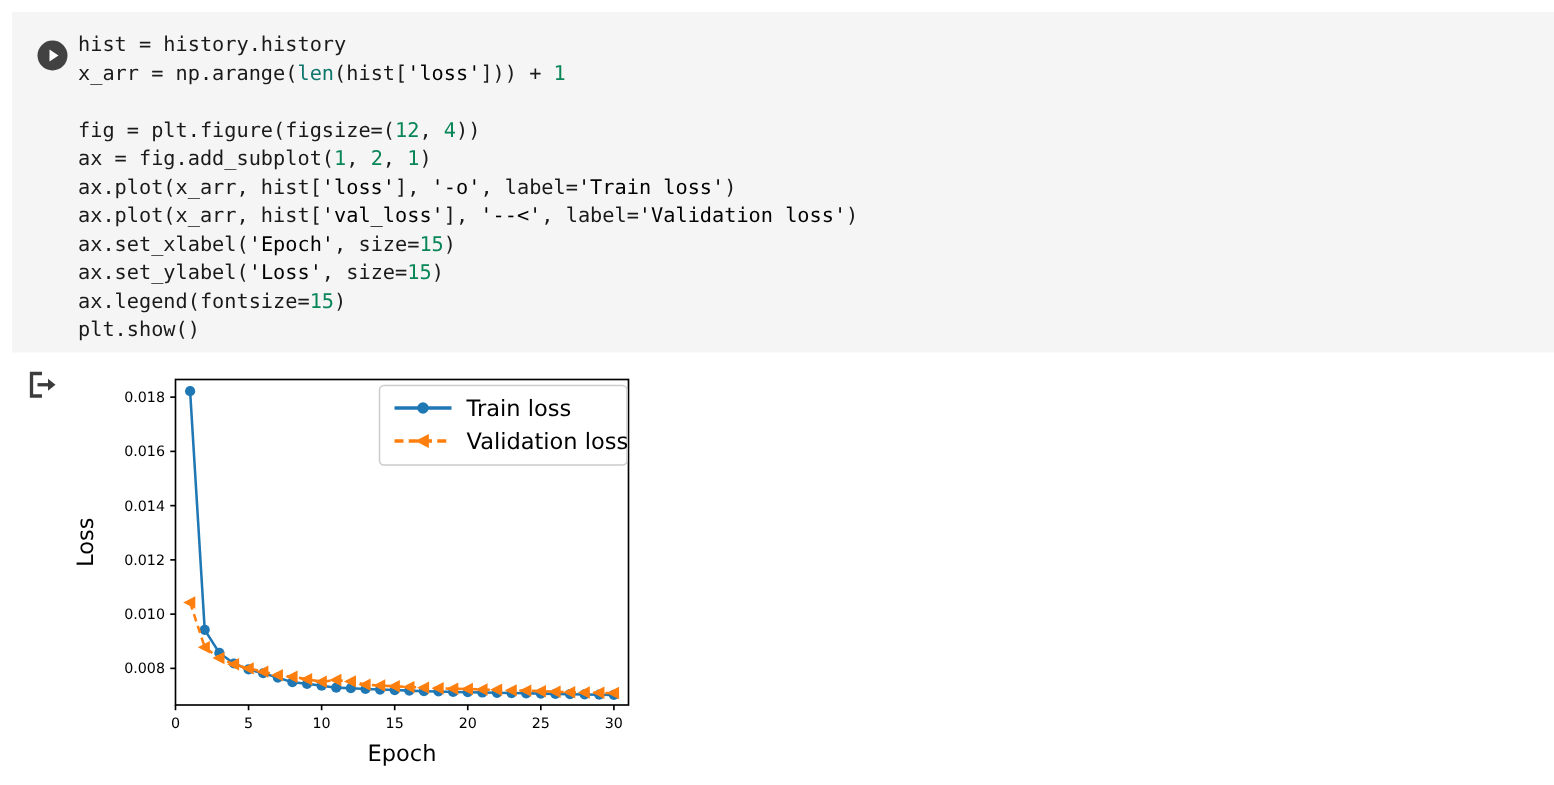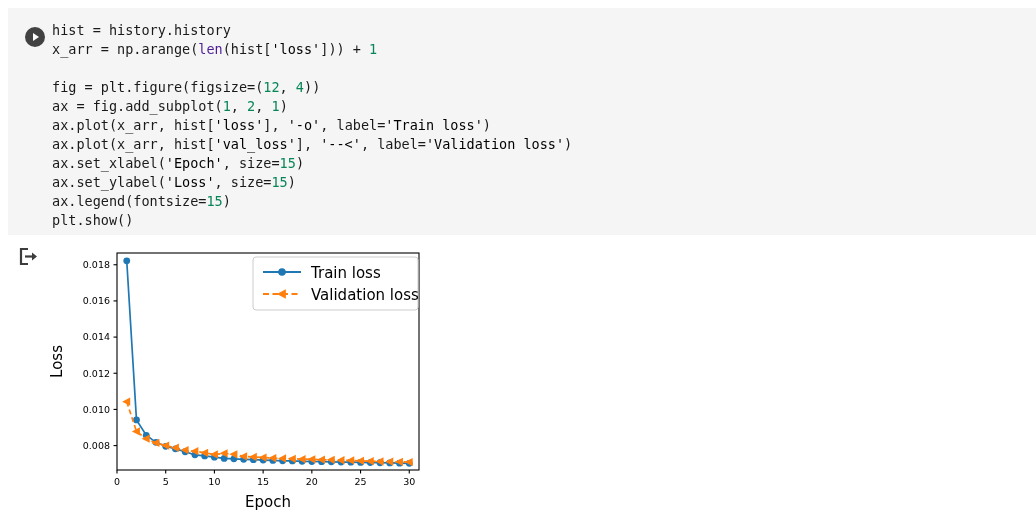--- a/index.html
+++ b/index.html
@@ -44,21 +44,21 @@
     left: 44px; top: 13px;
     font-family: "DejaVu Sans Mono", monospace;
     font-size: 13.5px;
     line-height: 19px;
     color: #1a1a1a;
     white-space: pre;
   }
   .code-line { white-space: pre; height: 19px; }
   .tok-str { color: #000000; }
   .tok-num { color: #098658; }
-  .tok-builtin { color: #4c1d95; }
+  .tok-builtin { color: #0f766e; }
   .tok-plain { color: #1a1a1a; }
 
   
   .output-area {
     position: absolute;
     left: 0px; top: 240px;
     width: 1036px; height: 283px;
     background: #ffffff;
   }
   .out-gutter {

